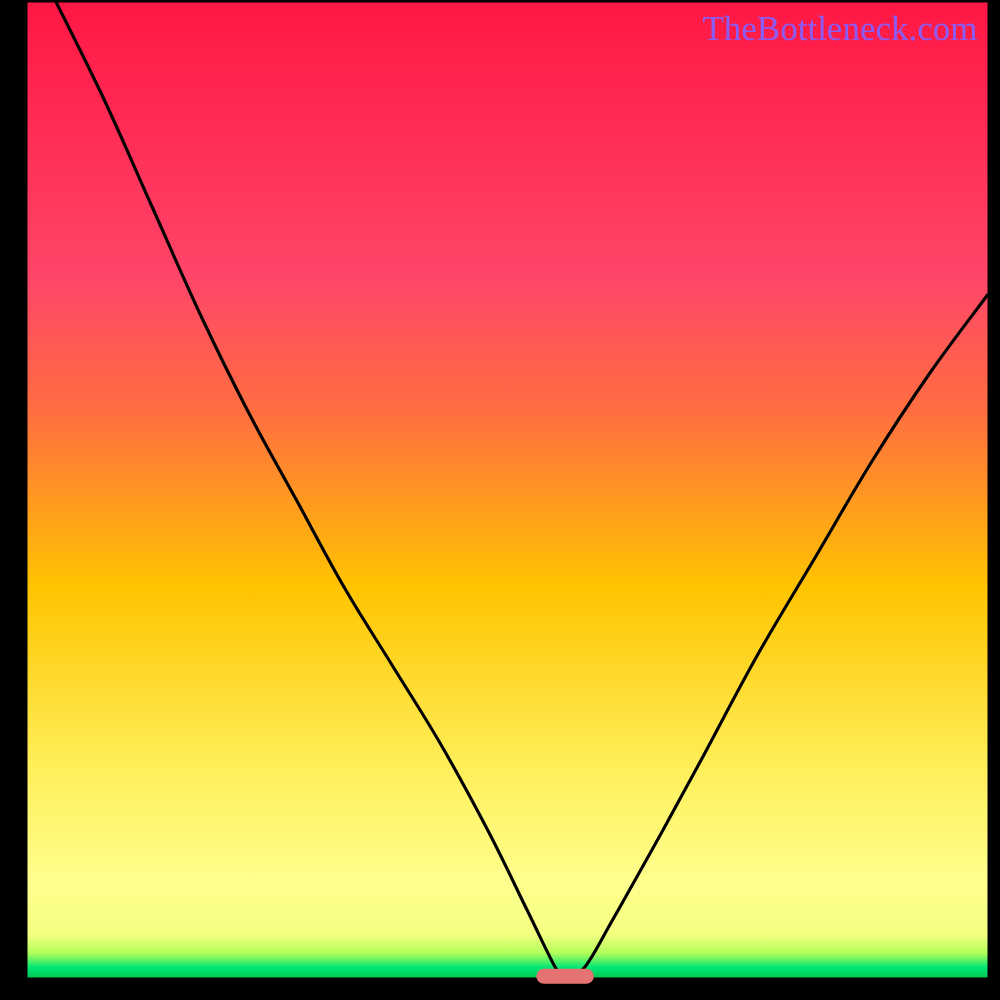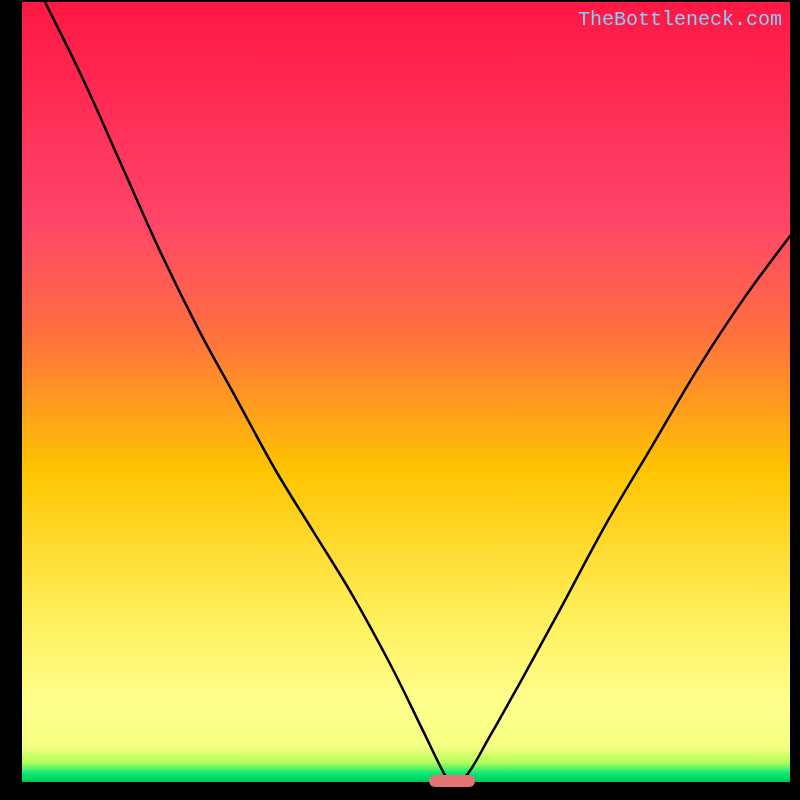--- a/index.html
+++ b/index.html
@@ -1,18 +1,18 @@
 <!DOCTYPE html>
 <html><head>
   <meta charset="utf-8">
   <style>
     * { margin: 0; padding: 0; box-sizing: border-box; }
     body { background: #000; width: 800px; height: 800px; position: relative; overflow: hidden; }
     .chart-container { position: absolute; top: 0; left: 0; width: 800px; height: 800px; }
-    .watermark { position: absolute; top: 8px; right: 18px; color: #7dd3fc; font-family: Liberation Mono, monospace; font-size: 20px; font-weight: 500; z-index: 10; }
+    .watermark { position: absolute; top: 8px; right: 18px; color: #8b5cf6; font-family: Liberation Serif, serif; font-size: 28px; font-weight: 500; z-index: 10; }
     svg { display: block; }
   </style>
 </head>
 <body>
 
 <div class="chart-container">
   <svg id="chart-svg" width="800" height="800" viewBox="0 0 800 800">
       <defs>
         <linearGradient id="bg-grad" x1="0" y1="0" x2="0" y2="1">
           <stop offset="0%" stop-color="#ff1744"></stop>

